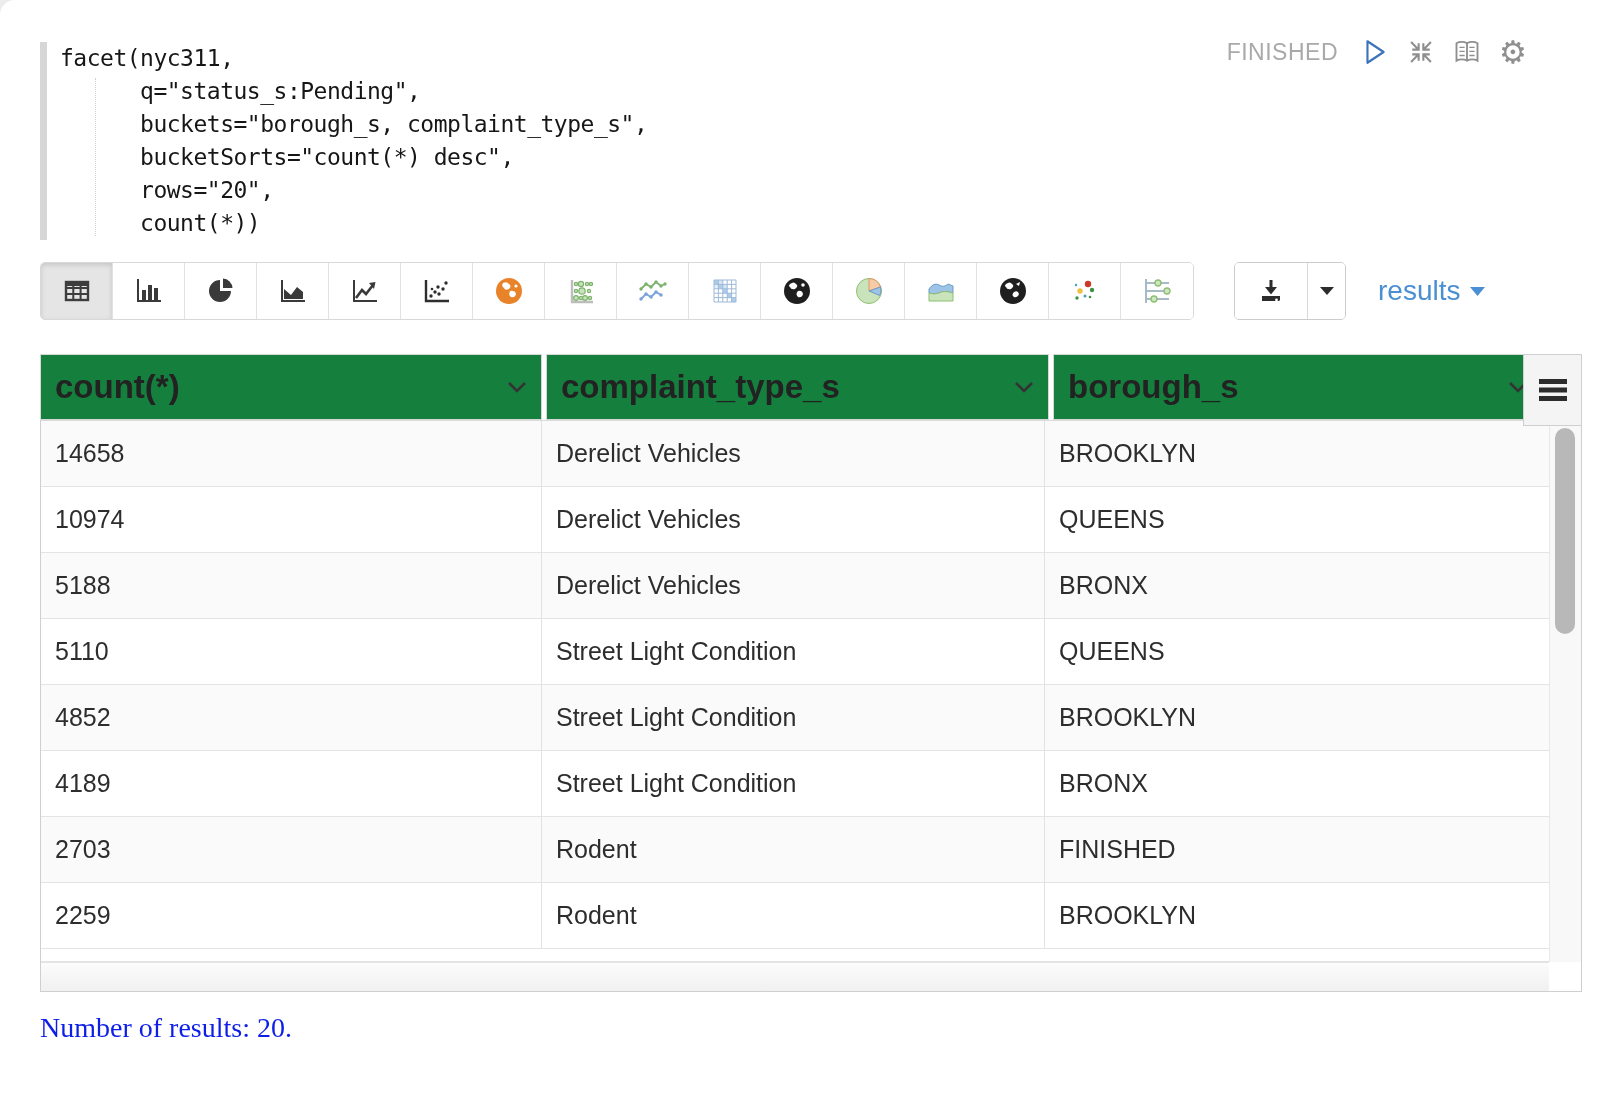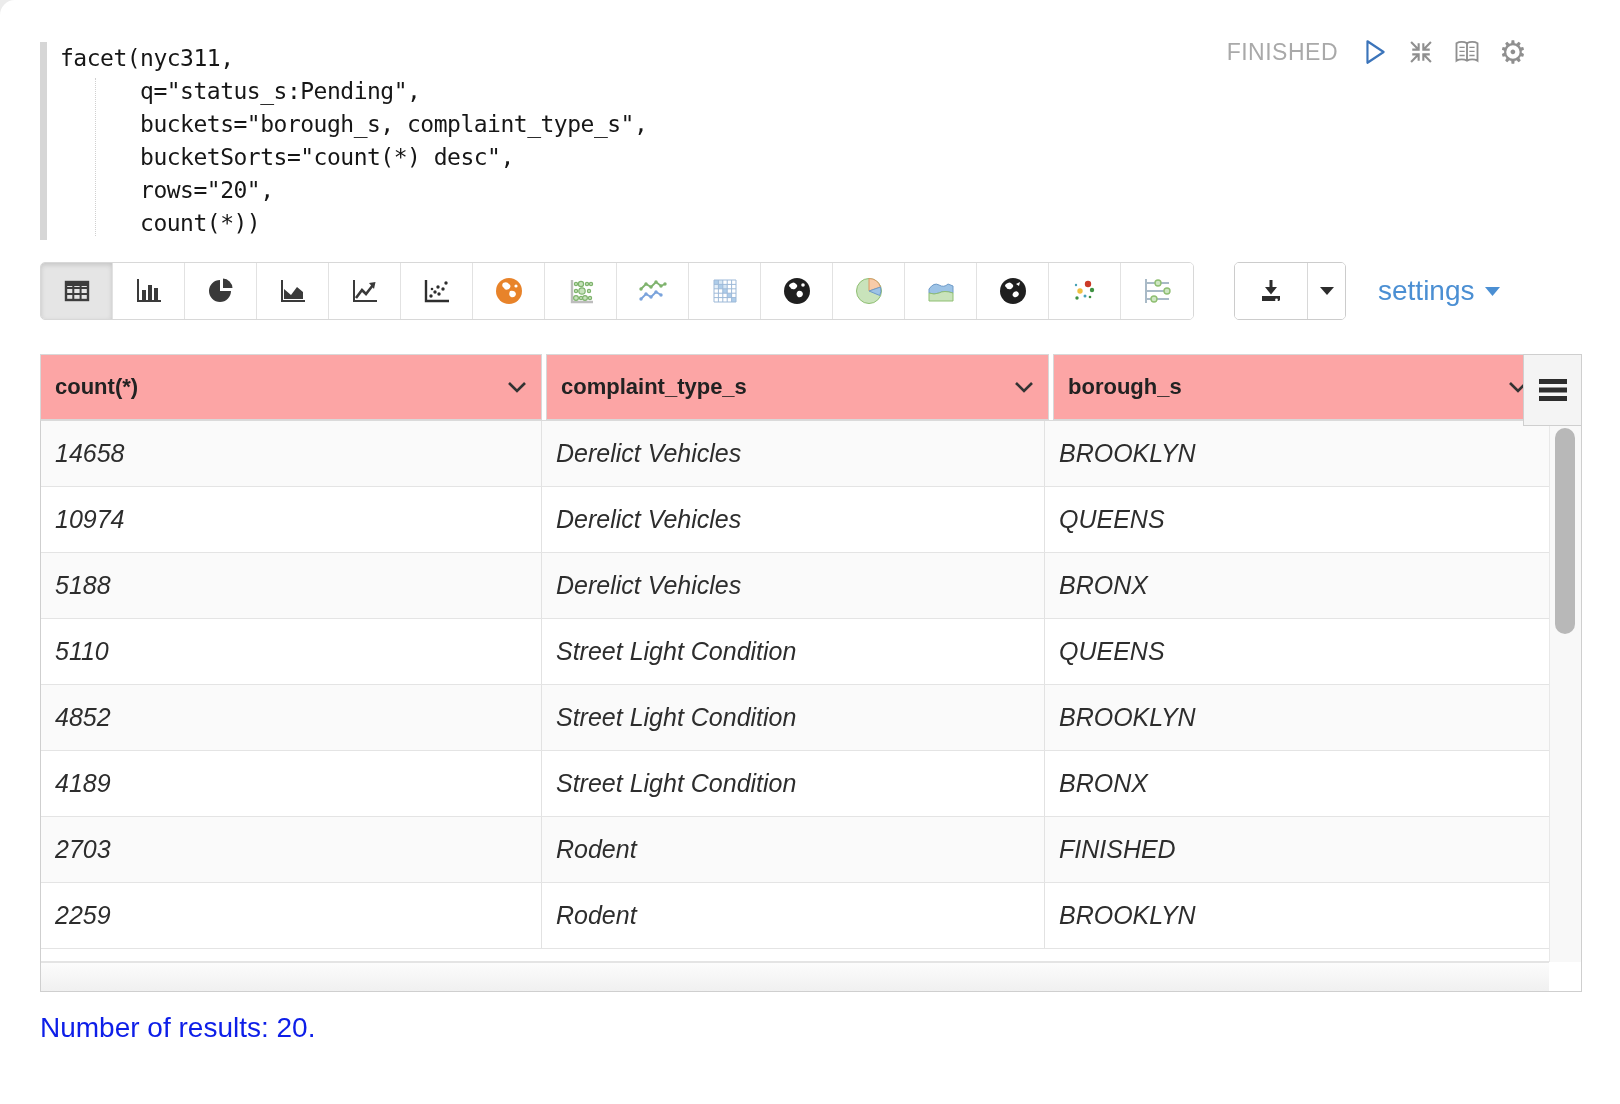--- a/index.html
+++ b/index.html
@@ -38,47 +38,47 @@
   .viz-btn.selected { background:#e5e5e5; box-shadow: inset 0 2px 5px rgba(0,0,0,0.14); }
   .dl-group { display:flex; margin-left:40px; border:1px solid #cccccc; border-radius:5px; overflow:hidden; height:58px; }
   .dl-btn { width:72px; background:#fff; border:none; display:flex; align-items:center; justify-content:center; cursor:pointer; }
   .dl-caret { width:38px; background:#fff; border:none; border-left:1px solid #d8d8d8; display:flex; align-items:center; justify-content:center; cursor:pointer; }
   .settings-link { margin-left:32px; display:flex; align-items:center; gap:9px; color:#4b8fd3; font-size:28px; cursor:pointer; text-decoration:none; align-self:center; }
 
   
   .result-table { position:absolute; left:40px; top:354px; width:1542px; }
   .thead { display:flex; height:66px; position:relative; }
   .th {
-    background:#fca5a5; border:1px solid #d8d8d8; margin-right:4px; position:relative;
-    display:flex; align-items:center; padding-left:14px; font-weight:bold; font-size:22px; color:#222;
+    background:#15803d; border:1px solid #d8d8d8; margin-right:4px; position:relative;
+    display:flex; align-items:center; padding-left:14px; font-weight:bold; font-size:33px; color:#222;
   }
   .th .chev { position:absolute; right:14px; top:50%; transform:translateY(-50%); }
   .th.c1 { width:502px; }
   .th.c2 { width:503px; }
   .th.c3 { width:490px; margin-right:0; }
   .menu-cell {
     position:absolute; right:0; top:0; width:59px; height:72px; background:#f4f4f4;
     border:1px solid #cfcfcf; display:flex; align-items:center; justify-content:center; cursor:pointer; z-index:3;
   }
 
-  .tbody { display:flex; border:1px solid #cfcfcf; border-top:1px solid #dadada; background:#be185d;font-style:italic; }
+  .tbody { display:flex; border:1px solid #cfcfcf; border-top:1px solid #dadada; background:#be185d; }
   .rows-col { flex:1; min-width:0; }
   .tr { display:flex; height:66px; border-bottom:1px solid #e4e4e4; background:#fff; }
   .tr.odd { background:#fafafa; }
   .td { display:flex; align-items:center; padding-left:14px; font-size:25px; color:#2d2d2d; }
   .td.c1 { width:501px; border-right:1px solid #e2e2e2; }
   .td.c2 { width:503px; border-right:1px solid #e2e2e2; }
   .td.c3 { flex:1; }
   .tr.partial { height:13px; }
   .hstrip { height:29px; background:linear-gradient(#fcfcfc,#f0f0f0); border-top:1px solid #e4e4e4; }
   .vscroll { width:32px; position:relative; background:#f8f8f8; border-left:1px solid #e8e8e8; }
   .vscroll::after { content:''; position:absolute; left:-1px; right:0; bottom:0; height:29px; background:#ffffff; }
   .vthumb { position:absolute; top:7px; left:5px; width:20px; height:206px; background:#b8b8b8; border-radius:10px; cursor:grab; }
 
-  .results-note { position:absolute; left:40px; top:1012px; font-size:28px; color:#0d1ee8; }
+  .results-note { position:absolute; left:40px; top:1012px; font-size:28px; color:#0d1ee8;font-family:Liberation Serif, serif; }
 </style>
 </head>
 <body>
 
 <div class="corner-tl"></div>
 
 <div class="code-wrap">
   <div class="code-gutter"></div>
   <div class="indent-guide"></div>
   <pre class="code">facet(nyc311,
@@ -297,21 +297,21 @@
         </svg>
     </button>
     <button class="dl-caret">
       <svg width="16" height="10" viewBox="0 0 16 10">
           <path d="M1 1 H15 L8 9 Z" fill="#2c2c2c"></path>
         </svg>
     </button>
   </div>
 
   <a class="settings-link">
-    <span>settings</span>
+    <span>results</span>
     <svg width="17" height="11" viewBox="0 0 17 11">
         <path d="M1 1 H16 L8.5 10 Z" fill="#4b8fd3"></path>
       </svg>
   </a>
 </div>
 
 <div class="result-table">
   <div class="thead">
     <div class="th c1">
       <span>count(*)</span>

